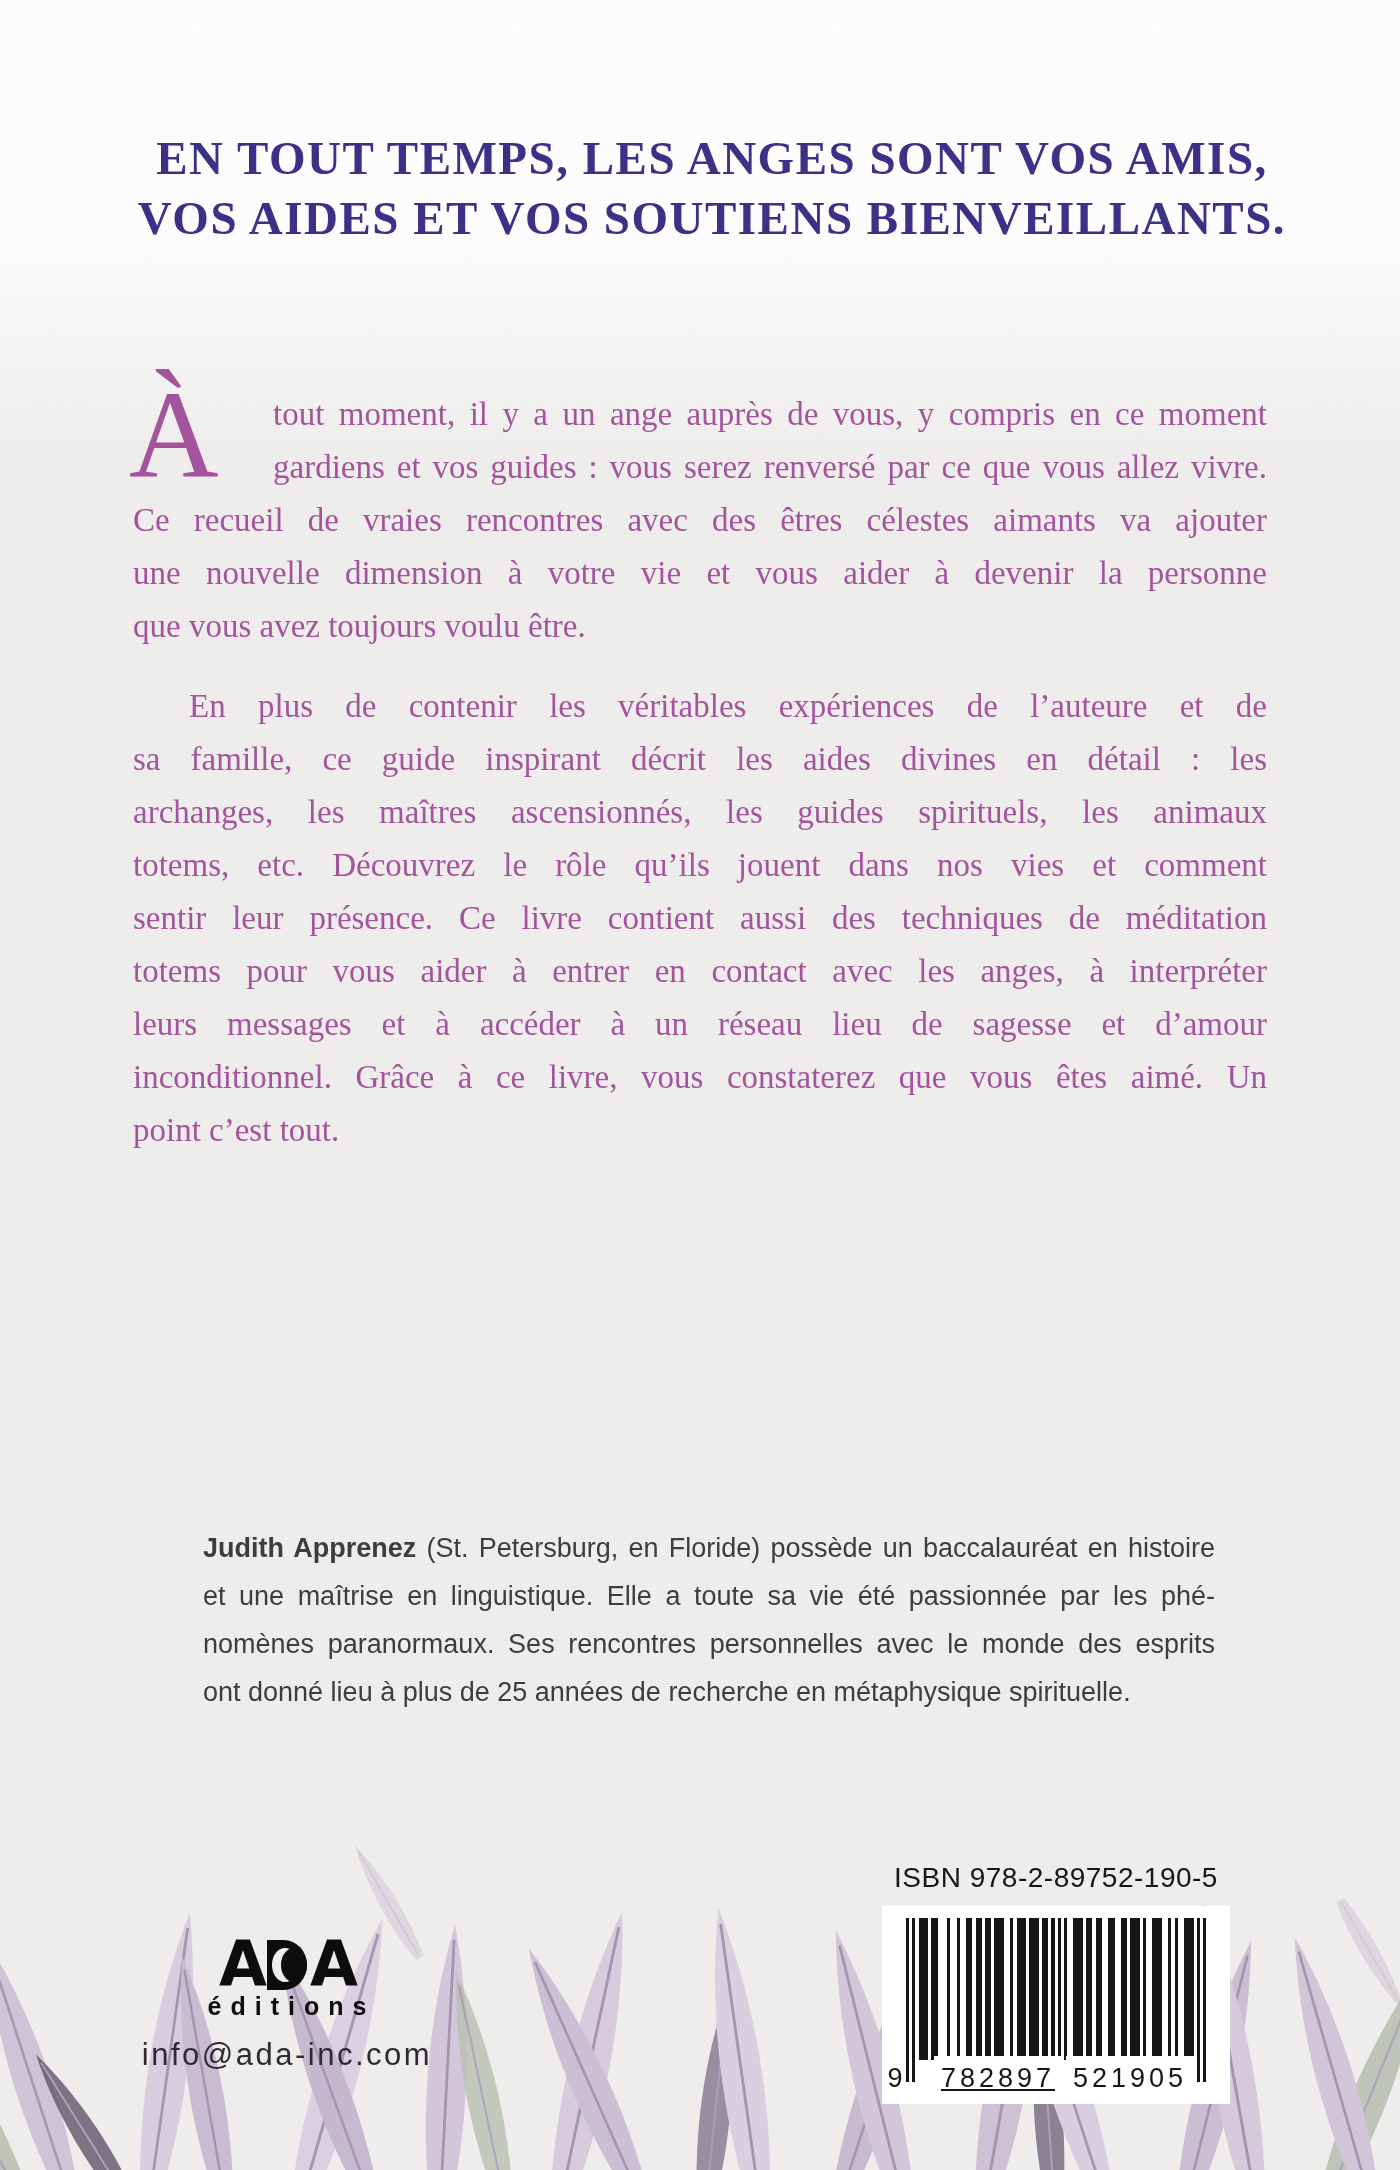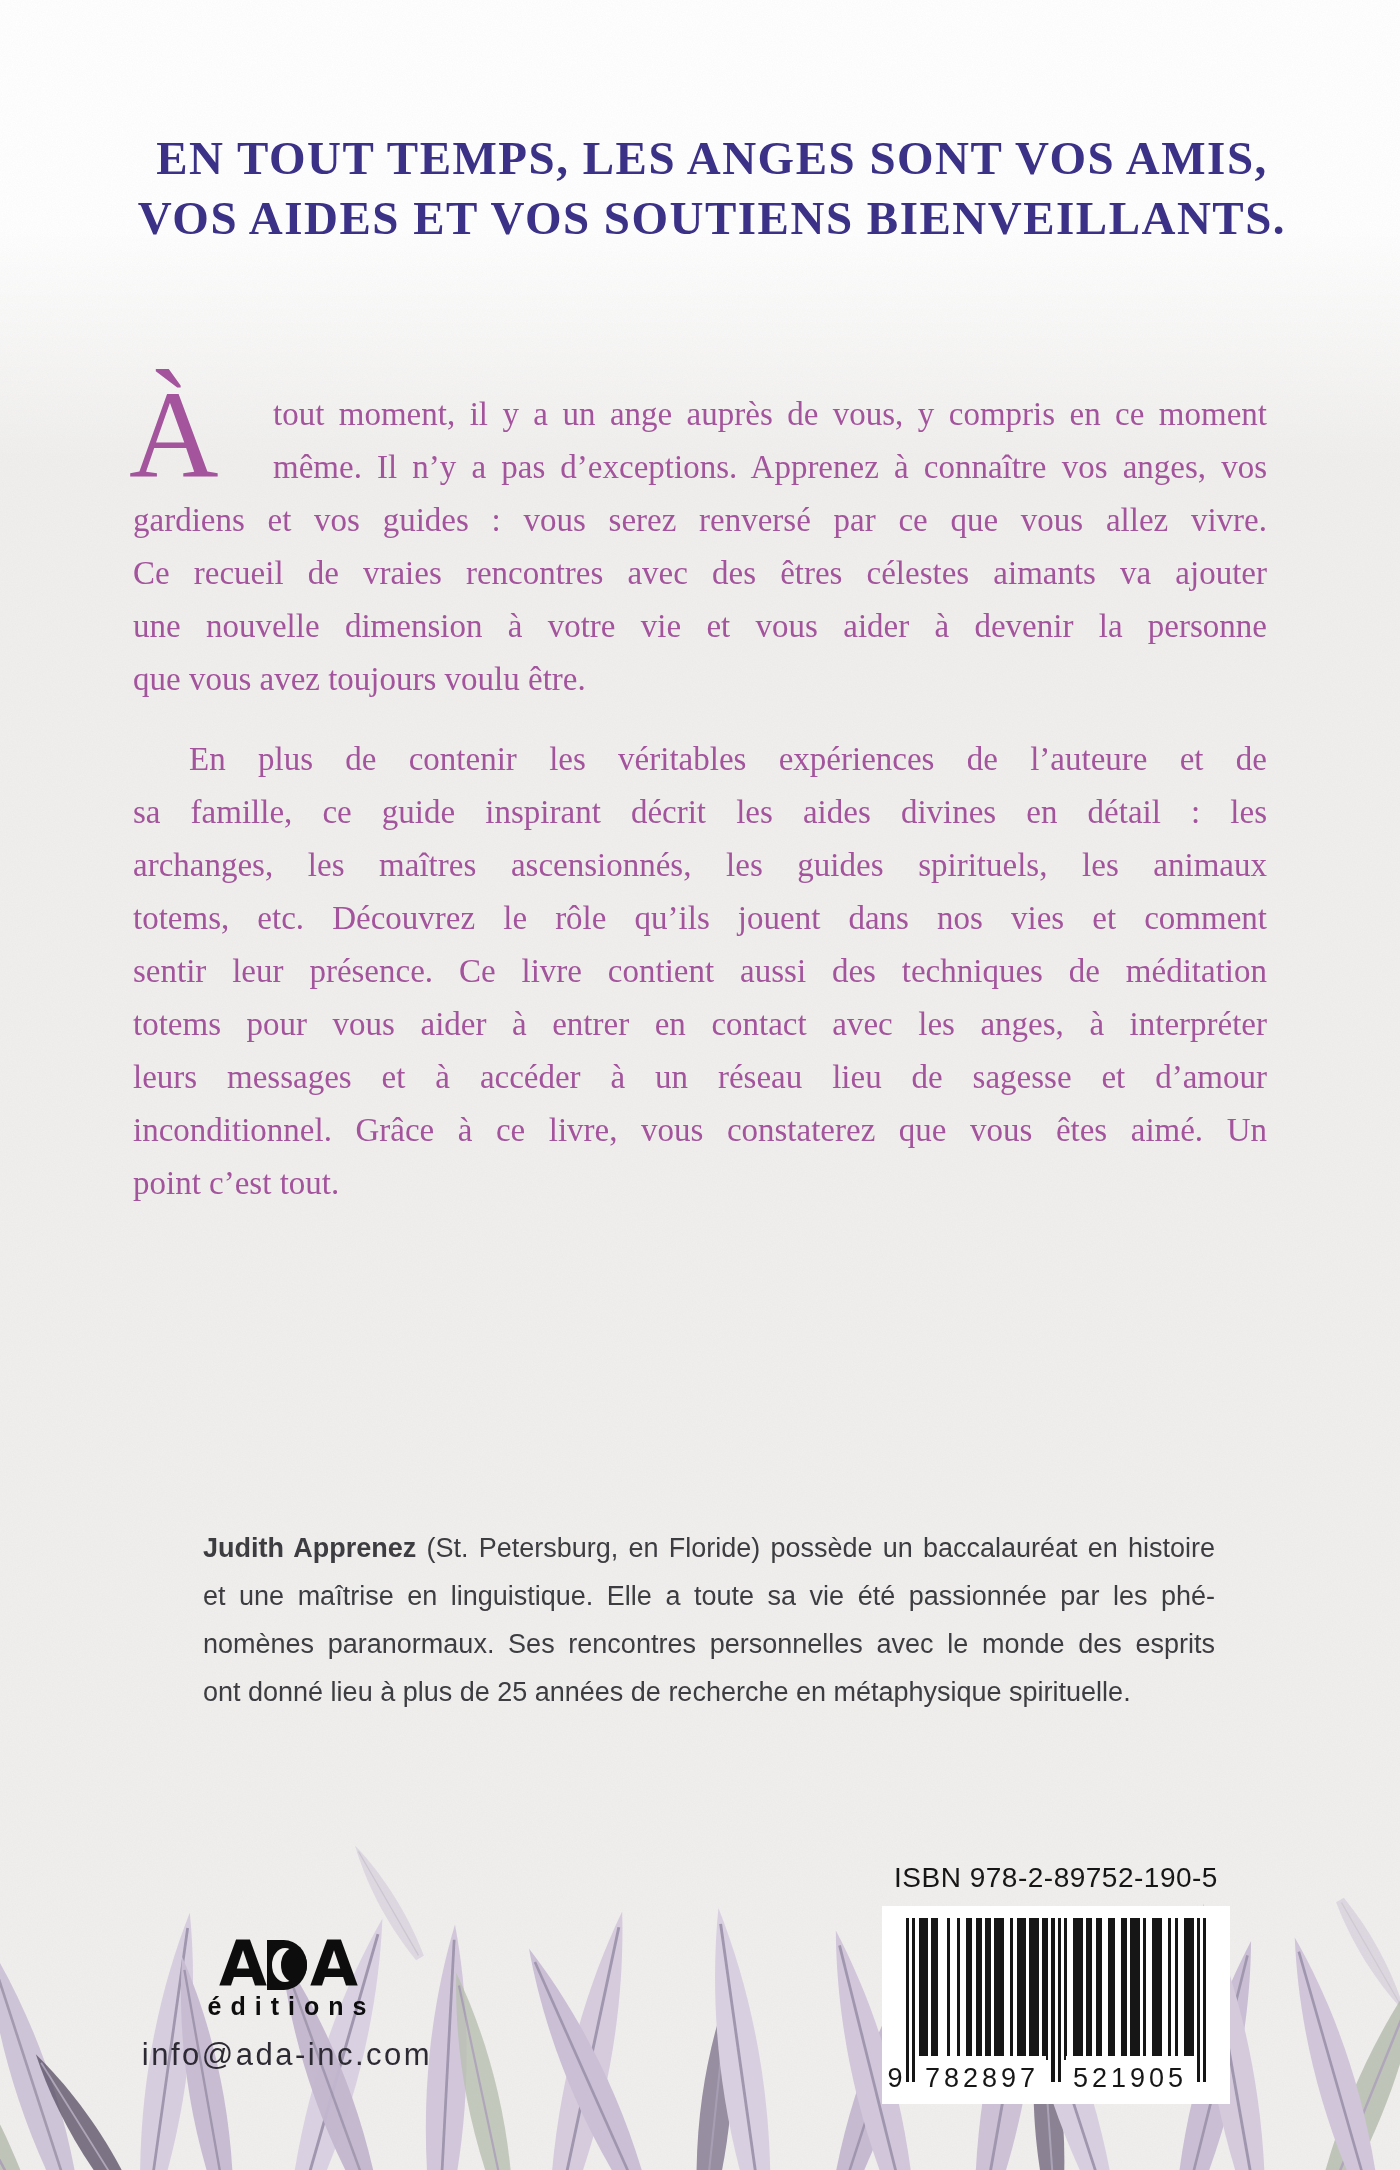--- a/index.html
+++ b/index.html
@@ -63,21 +63,21 @@
   .barcode-bars{ position:absolute; left:0; top:0; width:348px; height:198px; }
   .bar{ position:absolute; top:12px; background:#161616; }
   .bar{ height:142px; }
   .bar.guard{ height:164px; }
   .bc-digit{
     position:absolute; top:150px; height:44px; z-index:7;
     font-family:"Liberation Sans", sans-serif; font-size:27px; line-height:44px;
     color:#161616; background:#ffffff; text-align:center; letter-spacing:4px;
   }
   .bc-first{ left:2px; width:22px; background:transparent; letter-spacing:0; }
-  .bc-g1{ left:36px; width:128px; }
+  .bc-g1{ left:52px; width:128px;text-decoration:underline; }
   .bc-g2{ left:184px; width:128px; }
 
   .publisher{
     position:absolute; left:122px; top:1934px; width:330px; z-index:6;
     text-align:center; font-family:"Liberation Sans", sans-serif;
   }
   .logo-row{ display:flex; align-items:flex-end; justify-content:center; height:56px; }
   .logo-a{
     font-family:"DejaVu Sans", sans-serif; font-weight:bold; font-size:62px;
     line-height:52px; color:#0d0d0d; letter-spacing:-3px;
@@ -144,21 +144,20 @@
   <div class="headline">
     <div>EN TOUT TEMPS, LES ANGES SONT VOS AMIS,</div>
     <div>VOS AIDES ET VOS SOUTIENS BIENVEILLANTS.</div>
   </div>
 
   <div class="body-block">
     <div class="para1">
       <span class="dropcap">À</span>
       <div>
           <div class="jline">tout moment, il y a un ange auprès de vous, y compris en ce moment</div>
-          <div class="jline">même. Il n’y a pas d’exceptions. Apprenez à connaître vos anges, vos</div>
           <div class="jline">gardiens et vos guides : vous serez renversé par ce que vous allez vivre.</div>
           <div class="jline">Ce recueil de vraies rencontres avec des êtres célestes aimants va ajouter</div>
           <div class="jline">une nouvelle dimension à votre vie et vous aider à devenir la personne</div>
           <div class="jline jline-last">que vous avez toujours voulu être.</div>
         </div>
     </div>
     <div class="para2">
         <div class="jline">En plus de contenir les véritables expériences de l’auteure et de</div>
         <div class="jline">sa famille, ce guide inspirant décrit les aides divines en détail : les</div>
         <div class="jline">archanges, les maîtres ascensionnés, les guides spirituels, les animaux</div>

